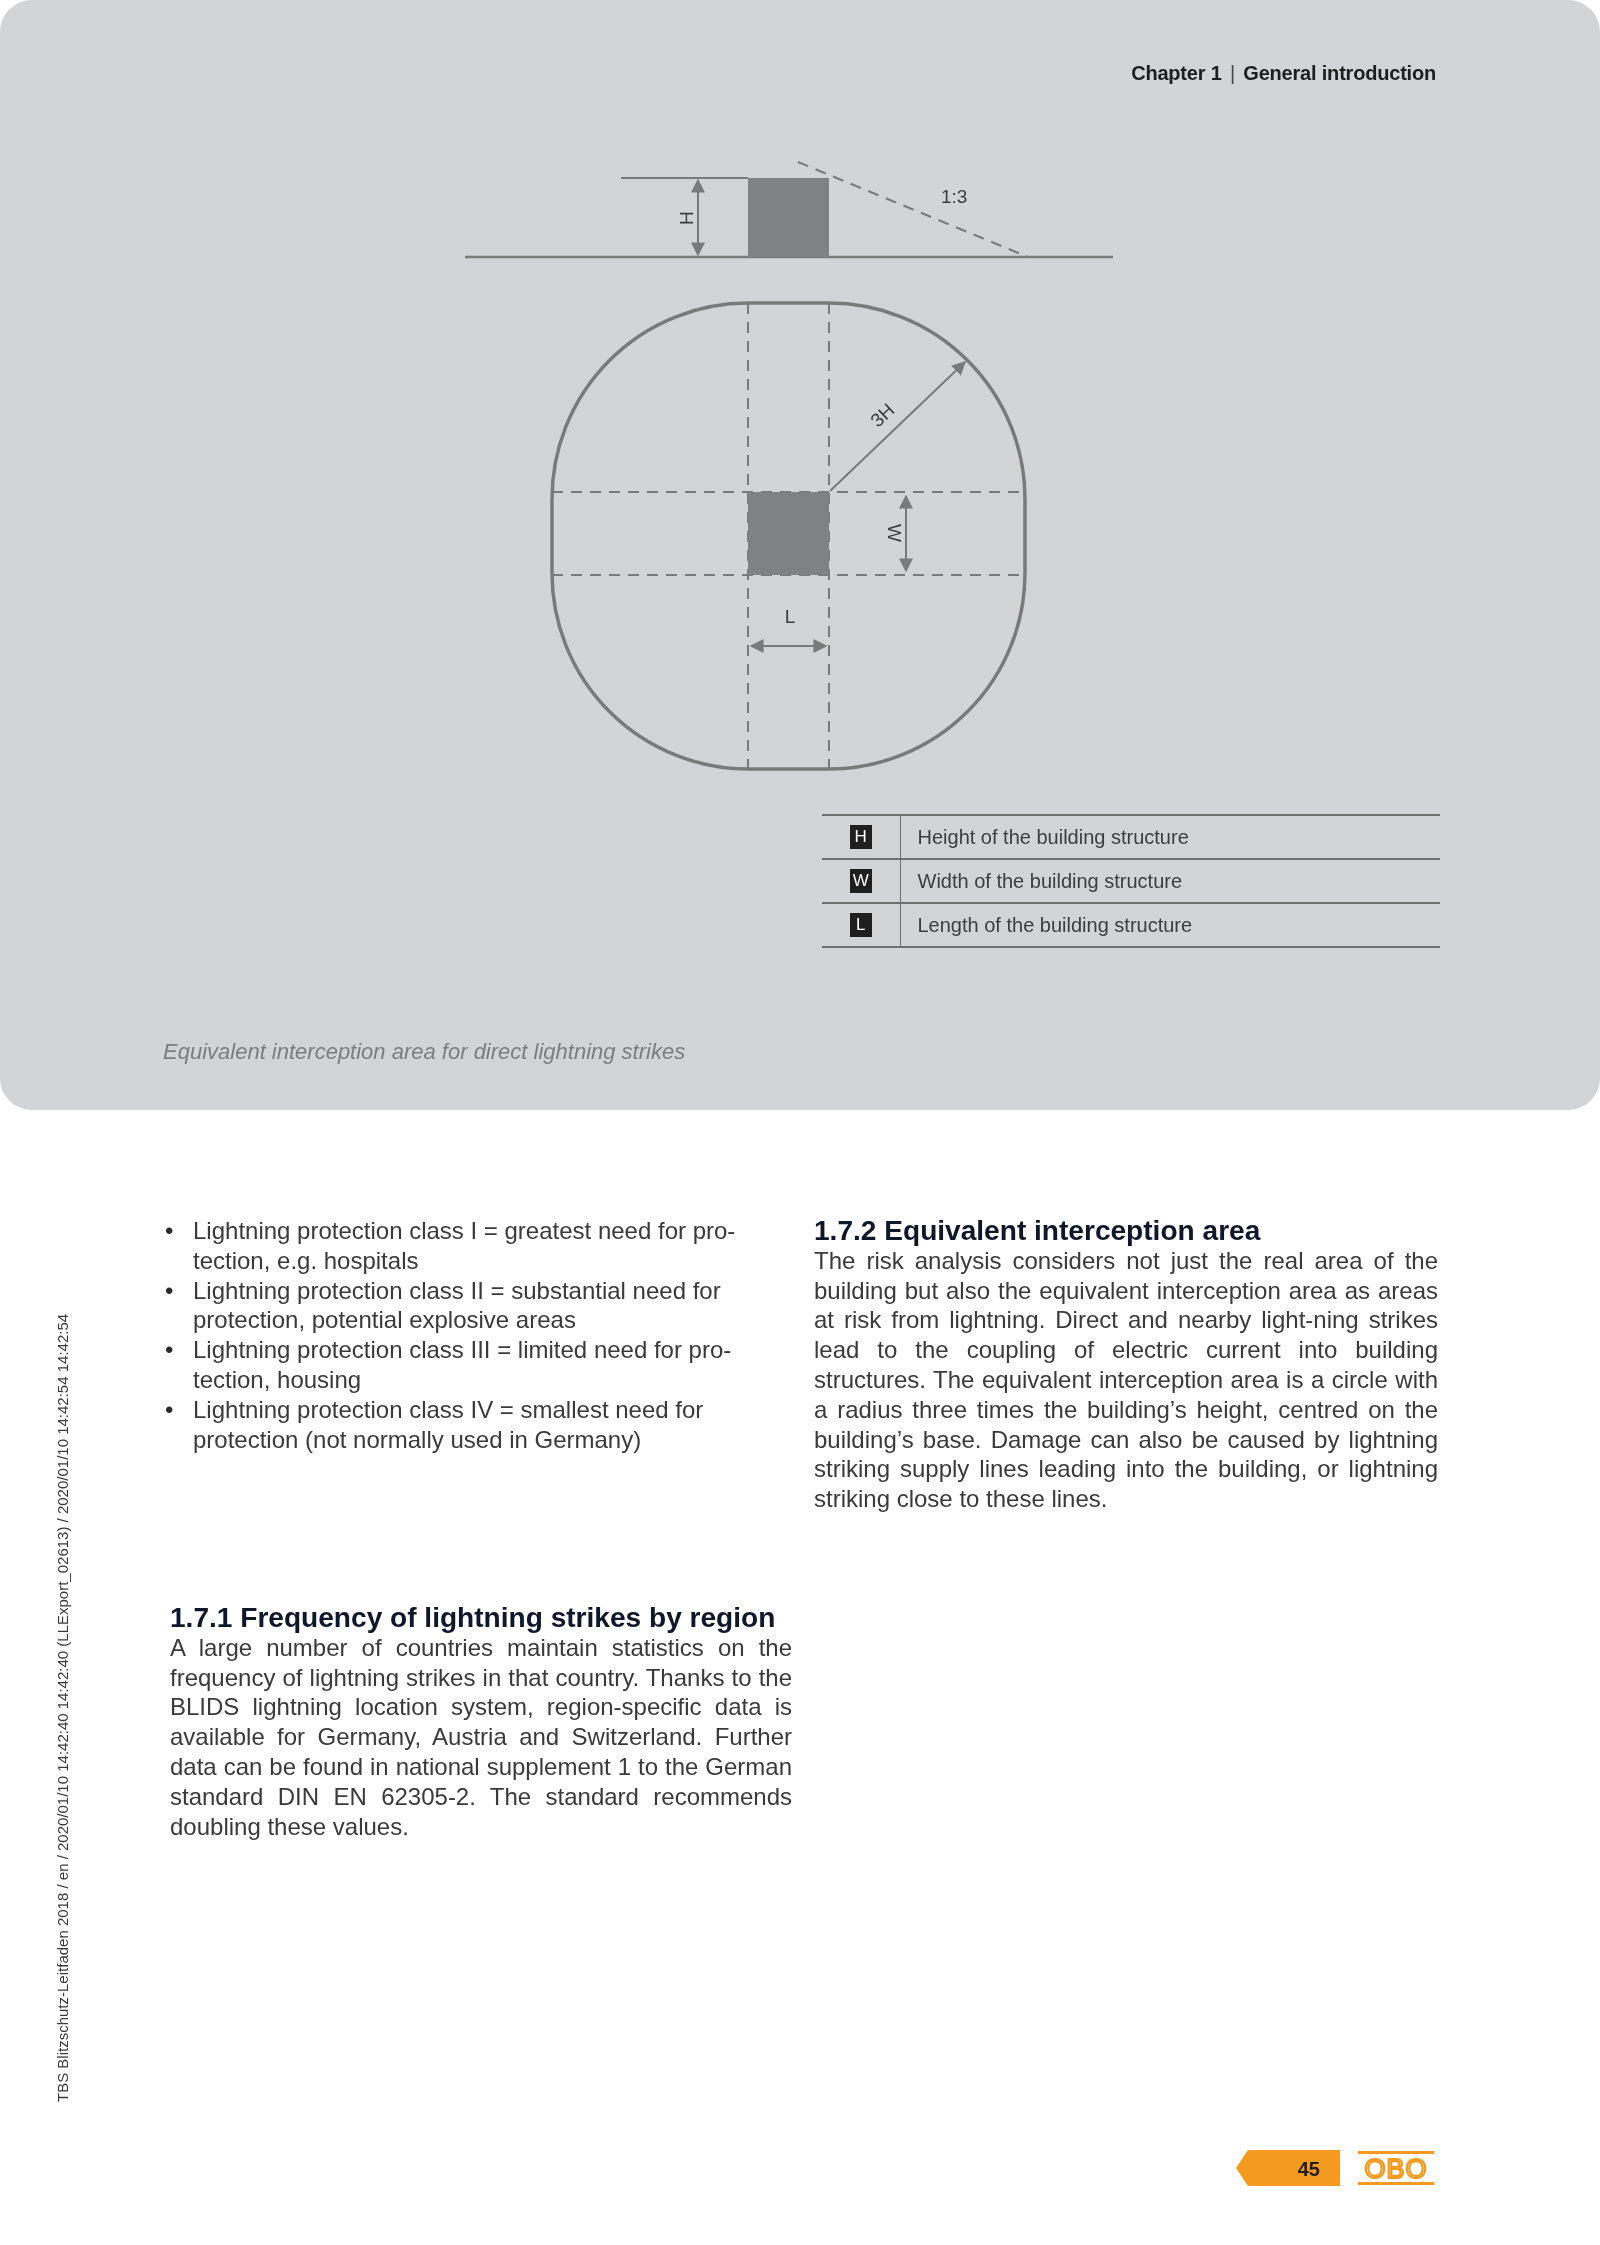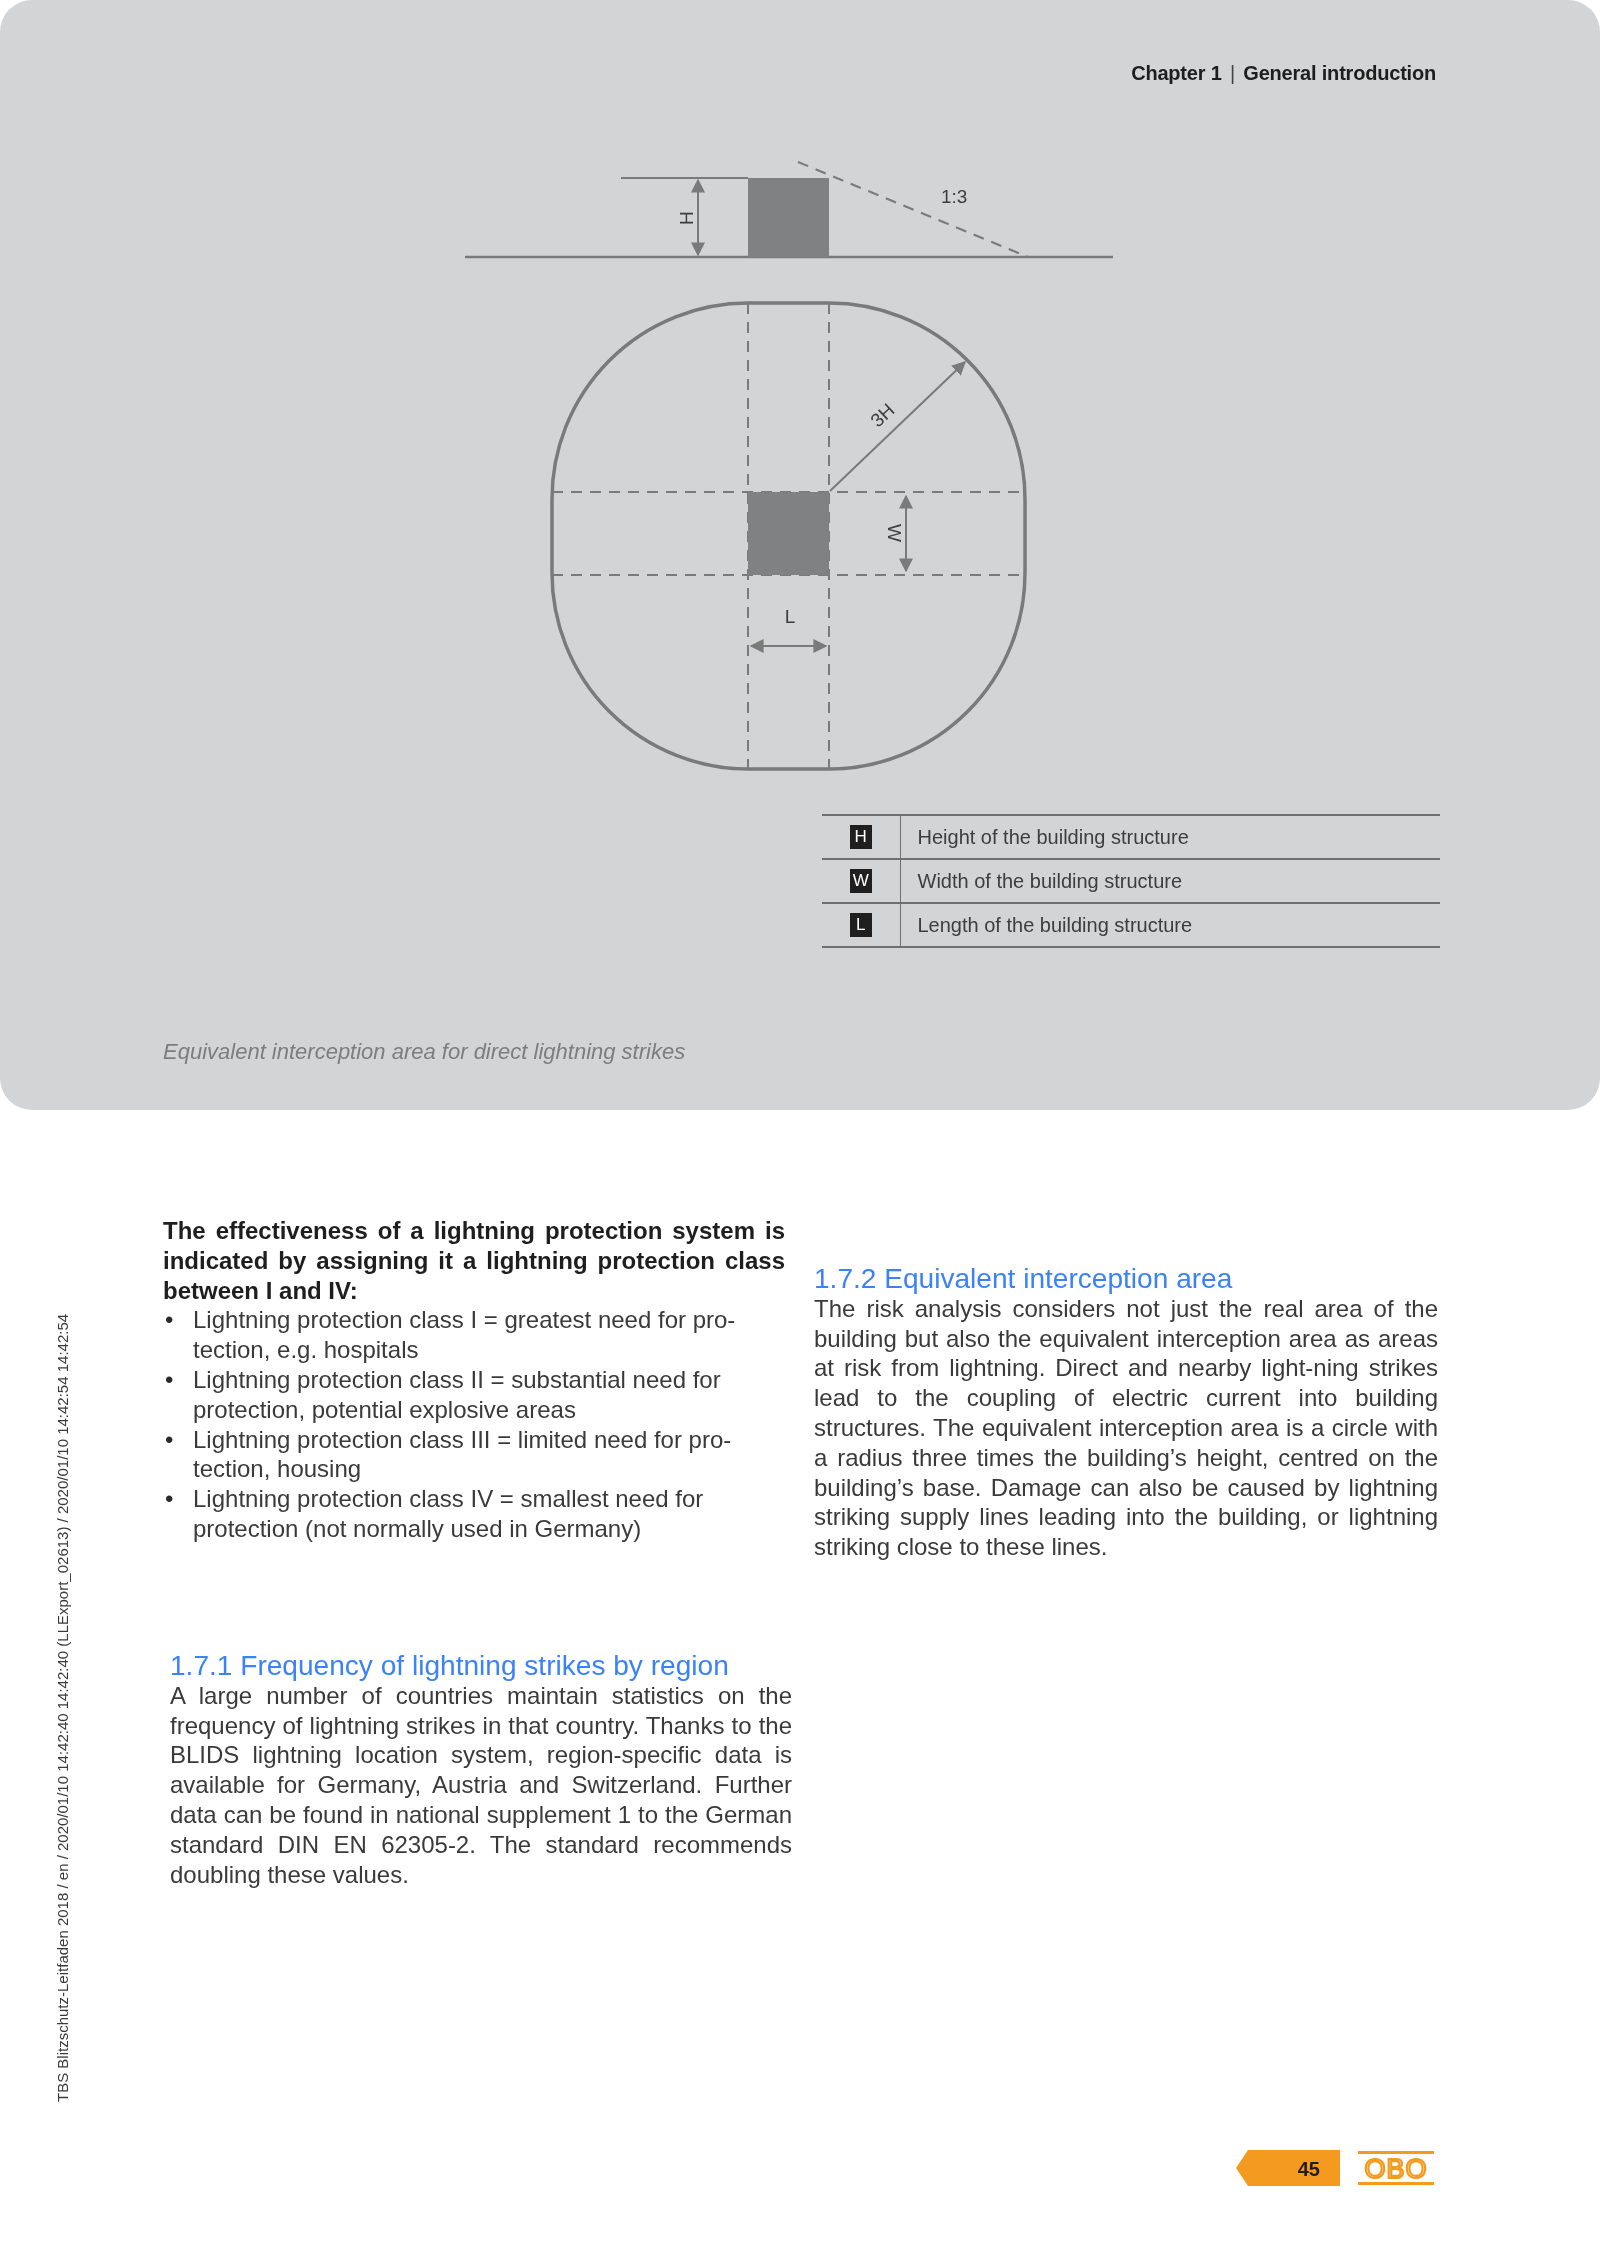--- a/index.html
+++ b/index.html
@@ -22,21 +22,21 @@
 
   .figure-caption { position: absolute; left: 163px; top: 1039px; font-size: 22px; font-style: italic; color: #7d7d7d; }
 
   .col { position: absolute; top: 1216px; width: 622px; font-size: 24px; line-height: 29.8px; color: #3a3a3a; }
   .col-left { left: 163px; }
   .col-right { left: 814px; width: 624px; }
   .lead { font-weight: bold; color: #1e1e1e; }
   .bullets { list-style: none; }
   .bullets li { position: relative; padding-left: 30px; }
   .bullets li::before { content: "\2022"; position: absolute; left: 2px; top: 0; color: #2a2a2a; }
-  .section-title { font-weight: normal; color: #3b82f6; margin-top: 48px; }
+  .section-title { font-weight: bold; color: #0f172a; }
   .justify { text-align: justify; hyphens: manual; }
   .section-171 { position: absolute; left: 170px; top: 1603px; width: 622px; font-size: 24px; line-height: 29.8px; color: #3a3a3a; }
 
   .side-text { position: absolute; left: 54px; top: 2102px; transform-origin: 0 0; transform: rotate(-90deg); white-space: nowrap; font-size: 15px; color: #3a3a3a; }
 
   .page-tab { position: absolute; left: 1236px; top: 2150px; width: 104px; height: 36px; background: #f49b1f; clip-path: polygon(12px 0, 100% 0, 100% 100%, 12px 100%, 0 50%); }
   .page-number { position: absolute; right: 20px; top: 8px; font-size: 20px; font-weight: bold; color: #1e1e1e; }
   .obo-logo { position: absolute; left: 1358px; top: 2150px; width: 76px; height: 36px; }
 </style>
 </head>
@@ -98,21 +98,20 @@
       <td class="key"><span class="badge">L</span></td>
       <td class="desc">Length of the building structure</td>
     </tr>
   </tbody>
     </table>
 
   <div class="figure-caption">Equivalent interception area for direct lightning strikes</div>
 </div>
 
 <div class="col col-left">
-  <p class="lead justify">The effectiveness of a lightning protection system is indicated by assigning it a lightning protection class between I and IV:</p>
   <ul class="bullets">
     <li>Lightning protection class I = greatest need for pro-tection, e.g. hospitals</li>
     <li>Lightning protection class II = substantial need for protection, potential explosive areas</li>
     <li>Lightning protection class III = limited need for pro-tection, housing</li>
     <li>Lightning protection class IV = smallest need for protection (not normally used in Germany)</li>
   </ul>
 </div>
 
 <div class="section-171">
   <h3 class="section-title">1.7.1 Frequency of lightning strikes by region</h3>

